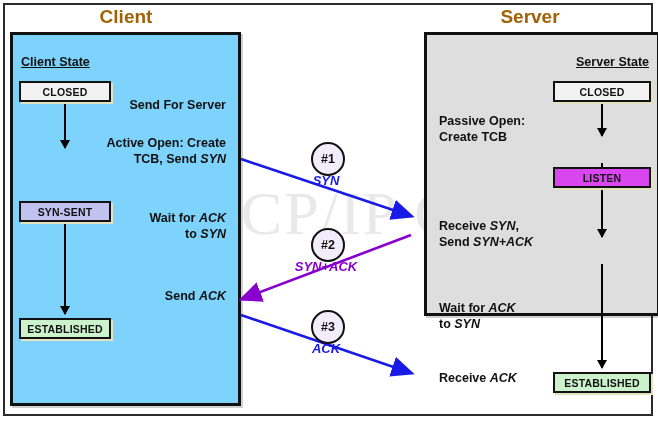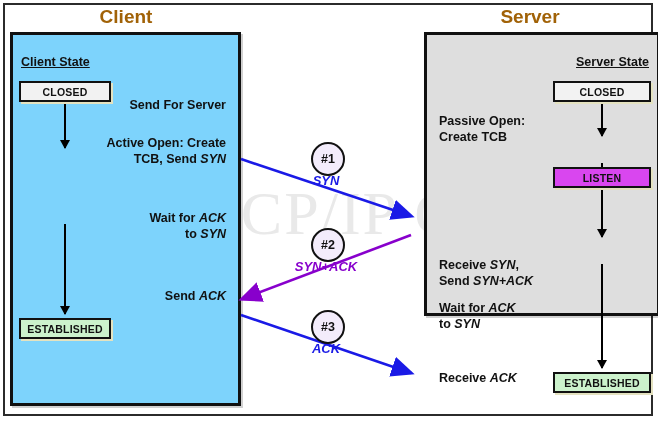--- a/index.html
+++ b/index.html
@@ -119,20 +119,21 @@
   <div class="panel" id="client-panel" style="background: #7dd3fc;">
     <div class="panel-inner">
       <div class="state-head" style="left:8px;top:20px;">Client State</div>
 
       <div class="state-box" id="cs0" style="left: 6px; top: 46px; width: 92px; height: 21px; background: rgb(242, 242, 242);">CLOSED</div>
       <div class="varrow" style="left:6px;top:69px;width:92px;height:44px;">
         <div class="shaft"></div>
           <div class="head"></div>
       </div>
 
+      <div class="state-box" id="cs1" style="left: 6px; top: 166px; width: 92px; height: 21px; background: rgb(194, 194, 240);">SYN-SENT</div>
       <div class="varrow" style="left:6px;top:189px;width:92px;height:90px;">
         <div class="shaft"></div>
           <div class="head"></div>
       </div>
 
       <div class="state-box" id="cs2" style="left: 6px; top: 283px; width: 92px; height: 21px; background: rgb(204, 242, 204);">ESTABLISHED</div>
 
       <div class="note r" style="right:12px;top:62px;width:160px;">
         <div>Send For Server</div>
       </div>
@@ -170,21 +171,21 @@
         <div class="shaft"></div>
           <div class="head"></div>
       </div>
 
       <div class="state-box" id="ss3" style="right: 6px; top: 337px; width: 98px; height: 21px; background: rgb(204, 242, 204);">ESTABLISHED</div>
 
       <div class="note l" style="left:12px;top:78px;width:140px;">
         <div>Passive Open:</div>
         <div>Create TCB</div>
       </div>
-      <div class="note l" style="left:12px;top:183px;width:160px;margin-top:39px;">
+      <div class="note l" style="left:12px;top:183px;width:160px;">
         <div>Receive <i>SYN</i>,</div>
         <div>Send <i>SYN+ACK</i></div>
       </div>
       <div class="note l" style="left:12px;top:265px;width:150px;">
         <div>Wait for <i>ACK</i></div>
         <div>to <i>SYN</i></div>
       </div>
       <div class="note l" style="left:12px;top:335px;width:150px;">
         <div>Receive <i>ACK</i></div>
       </div>

